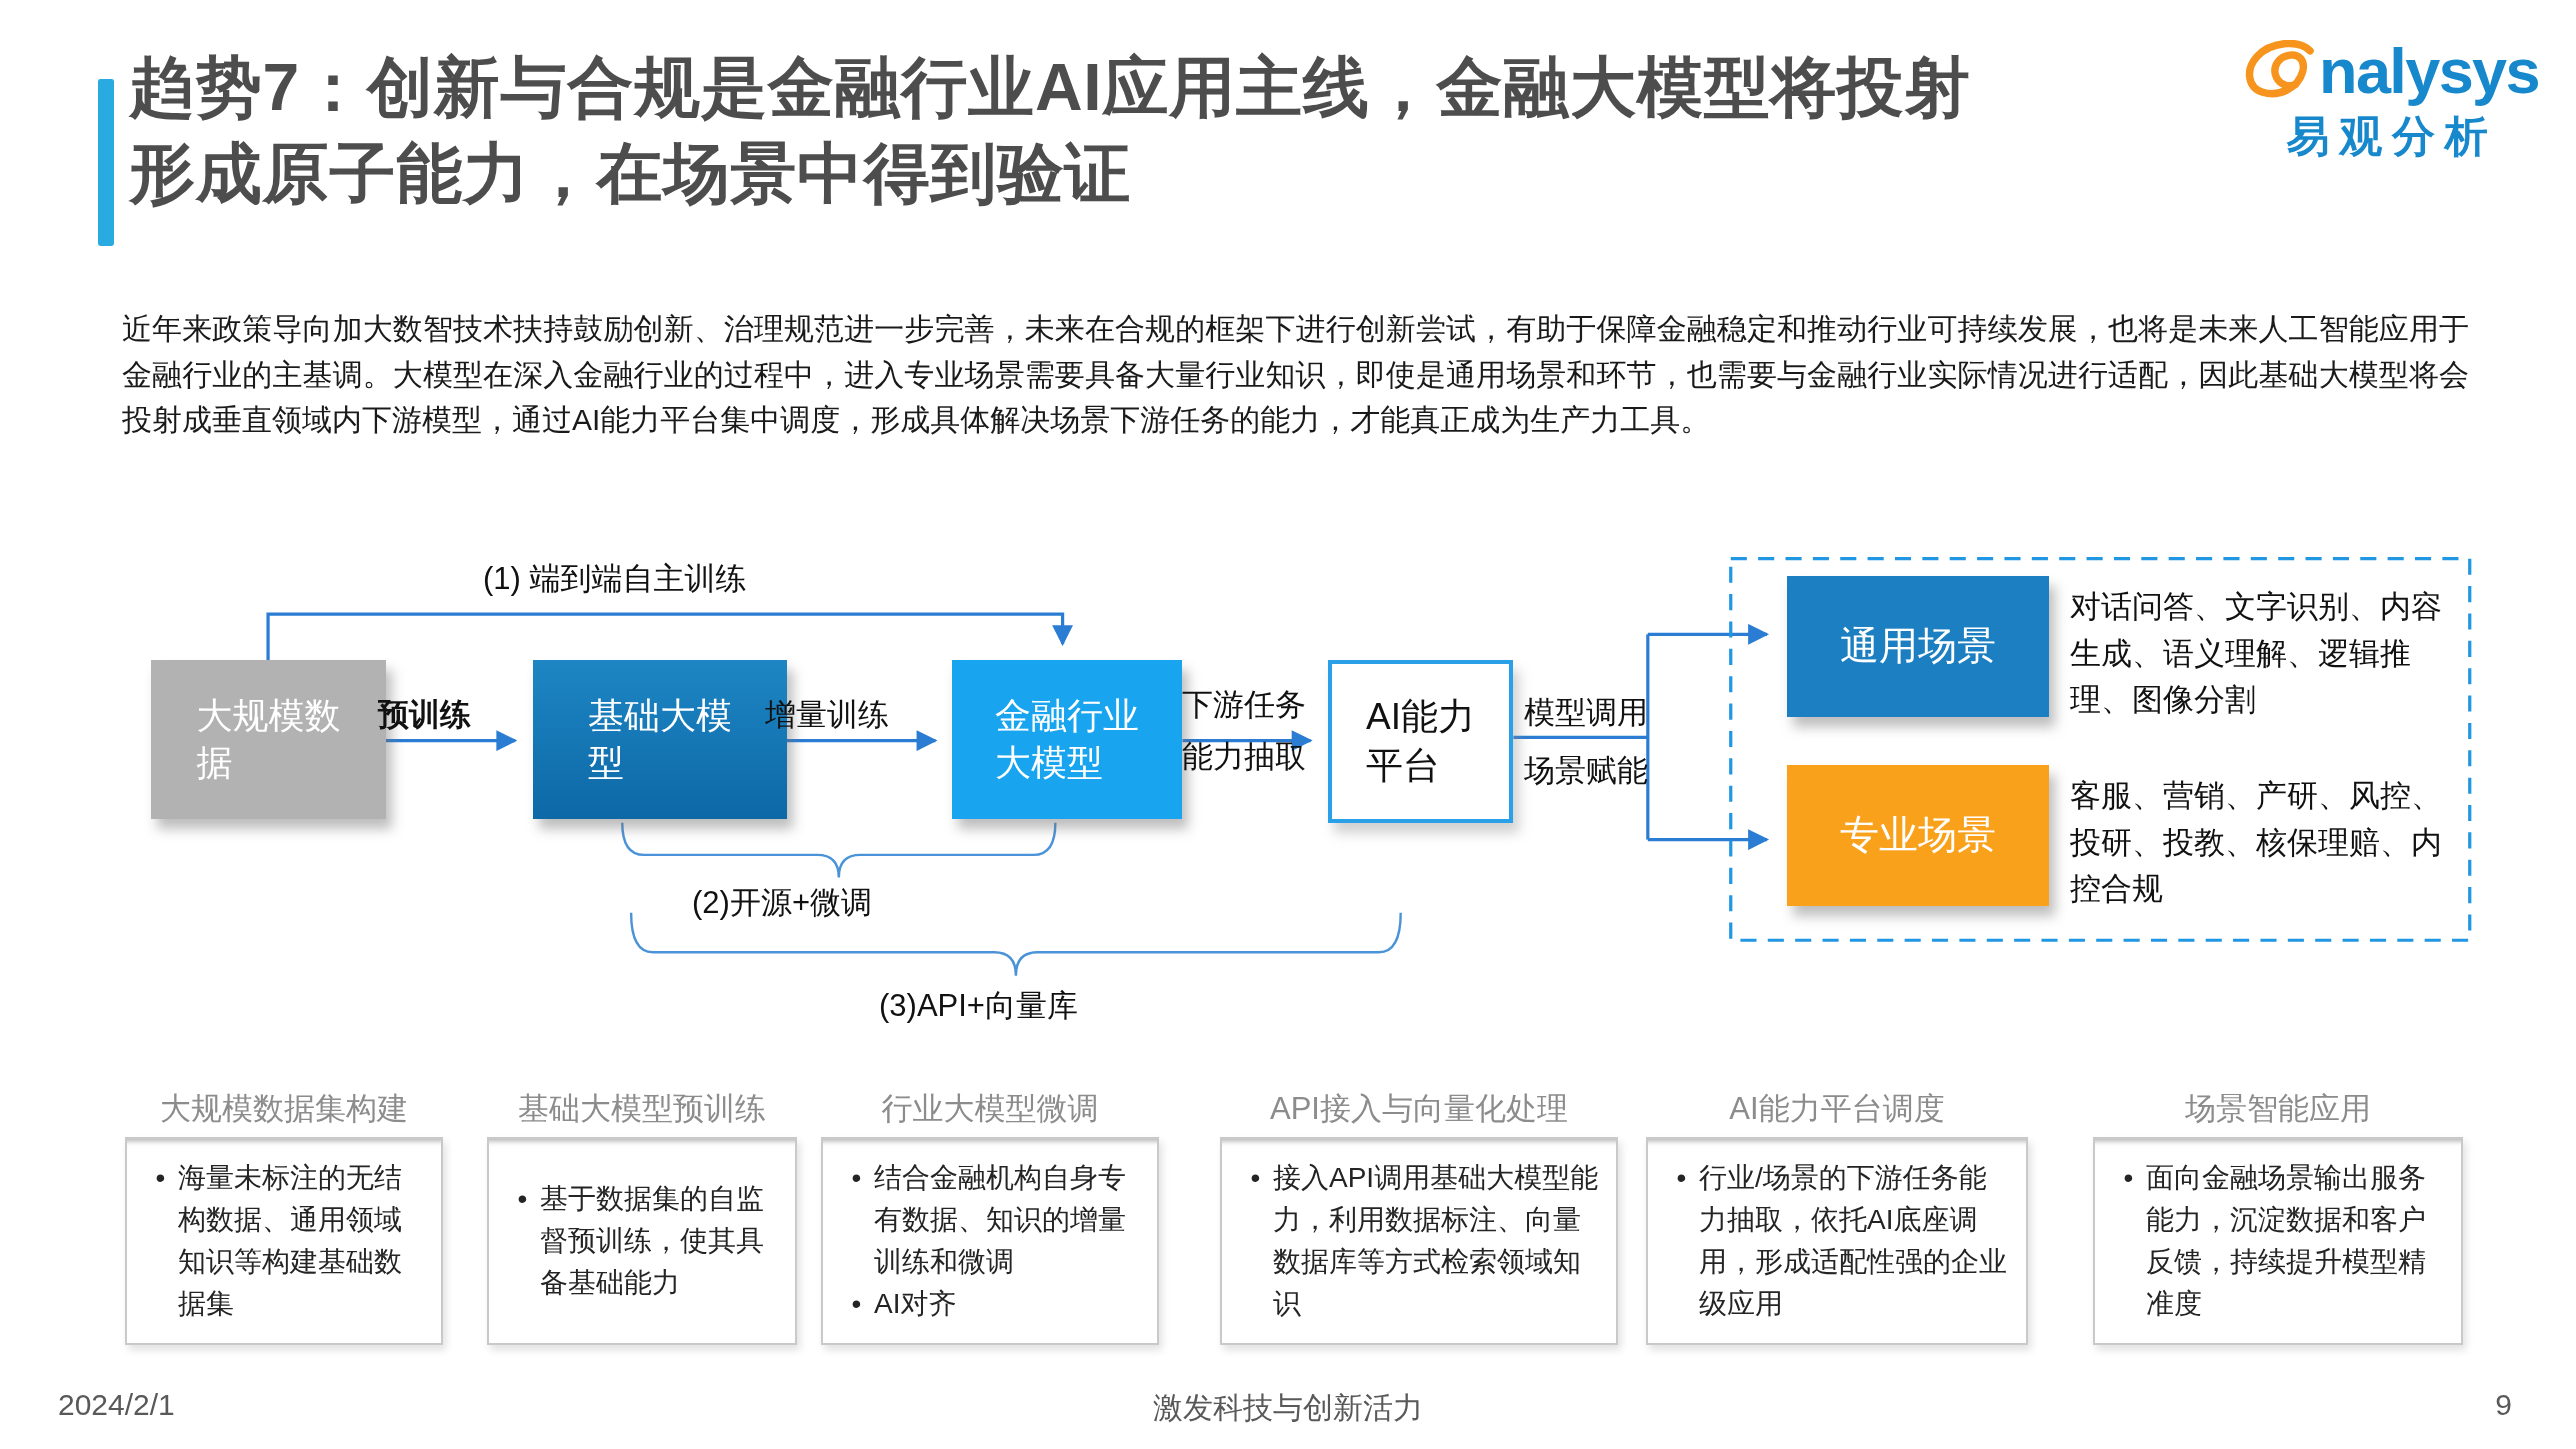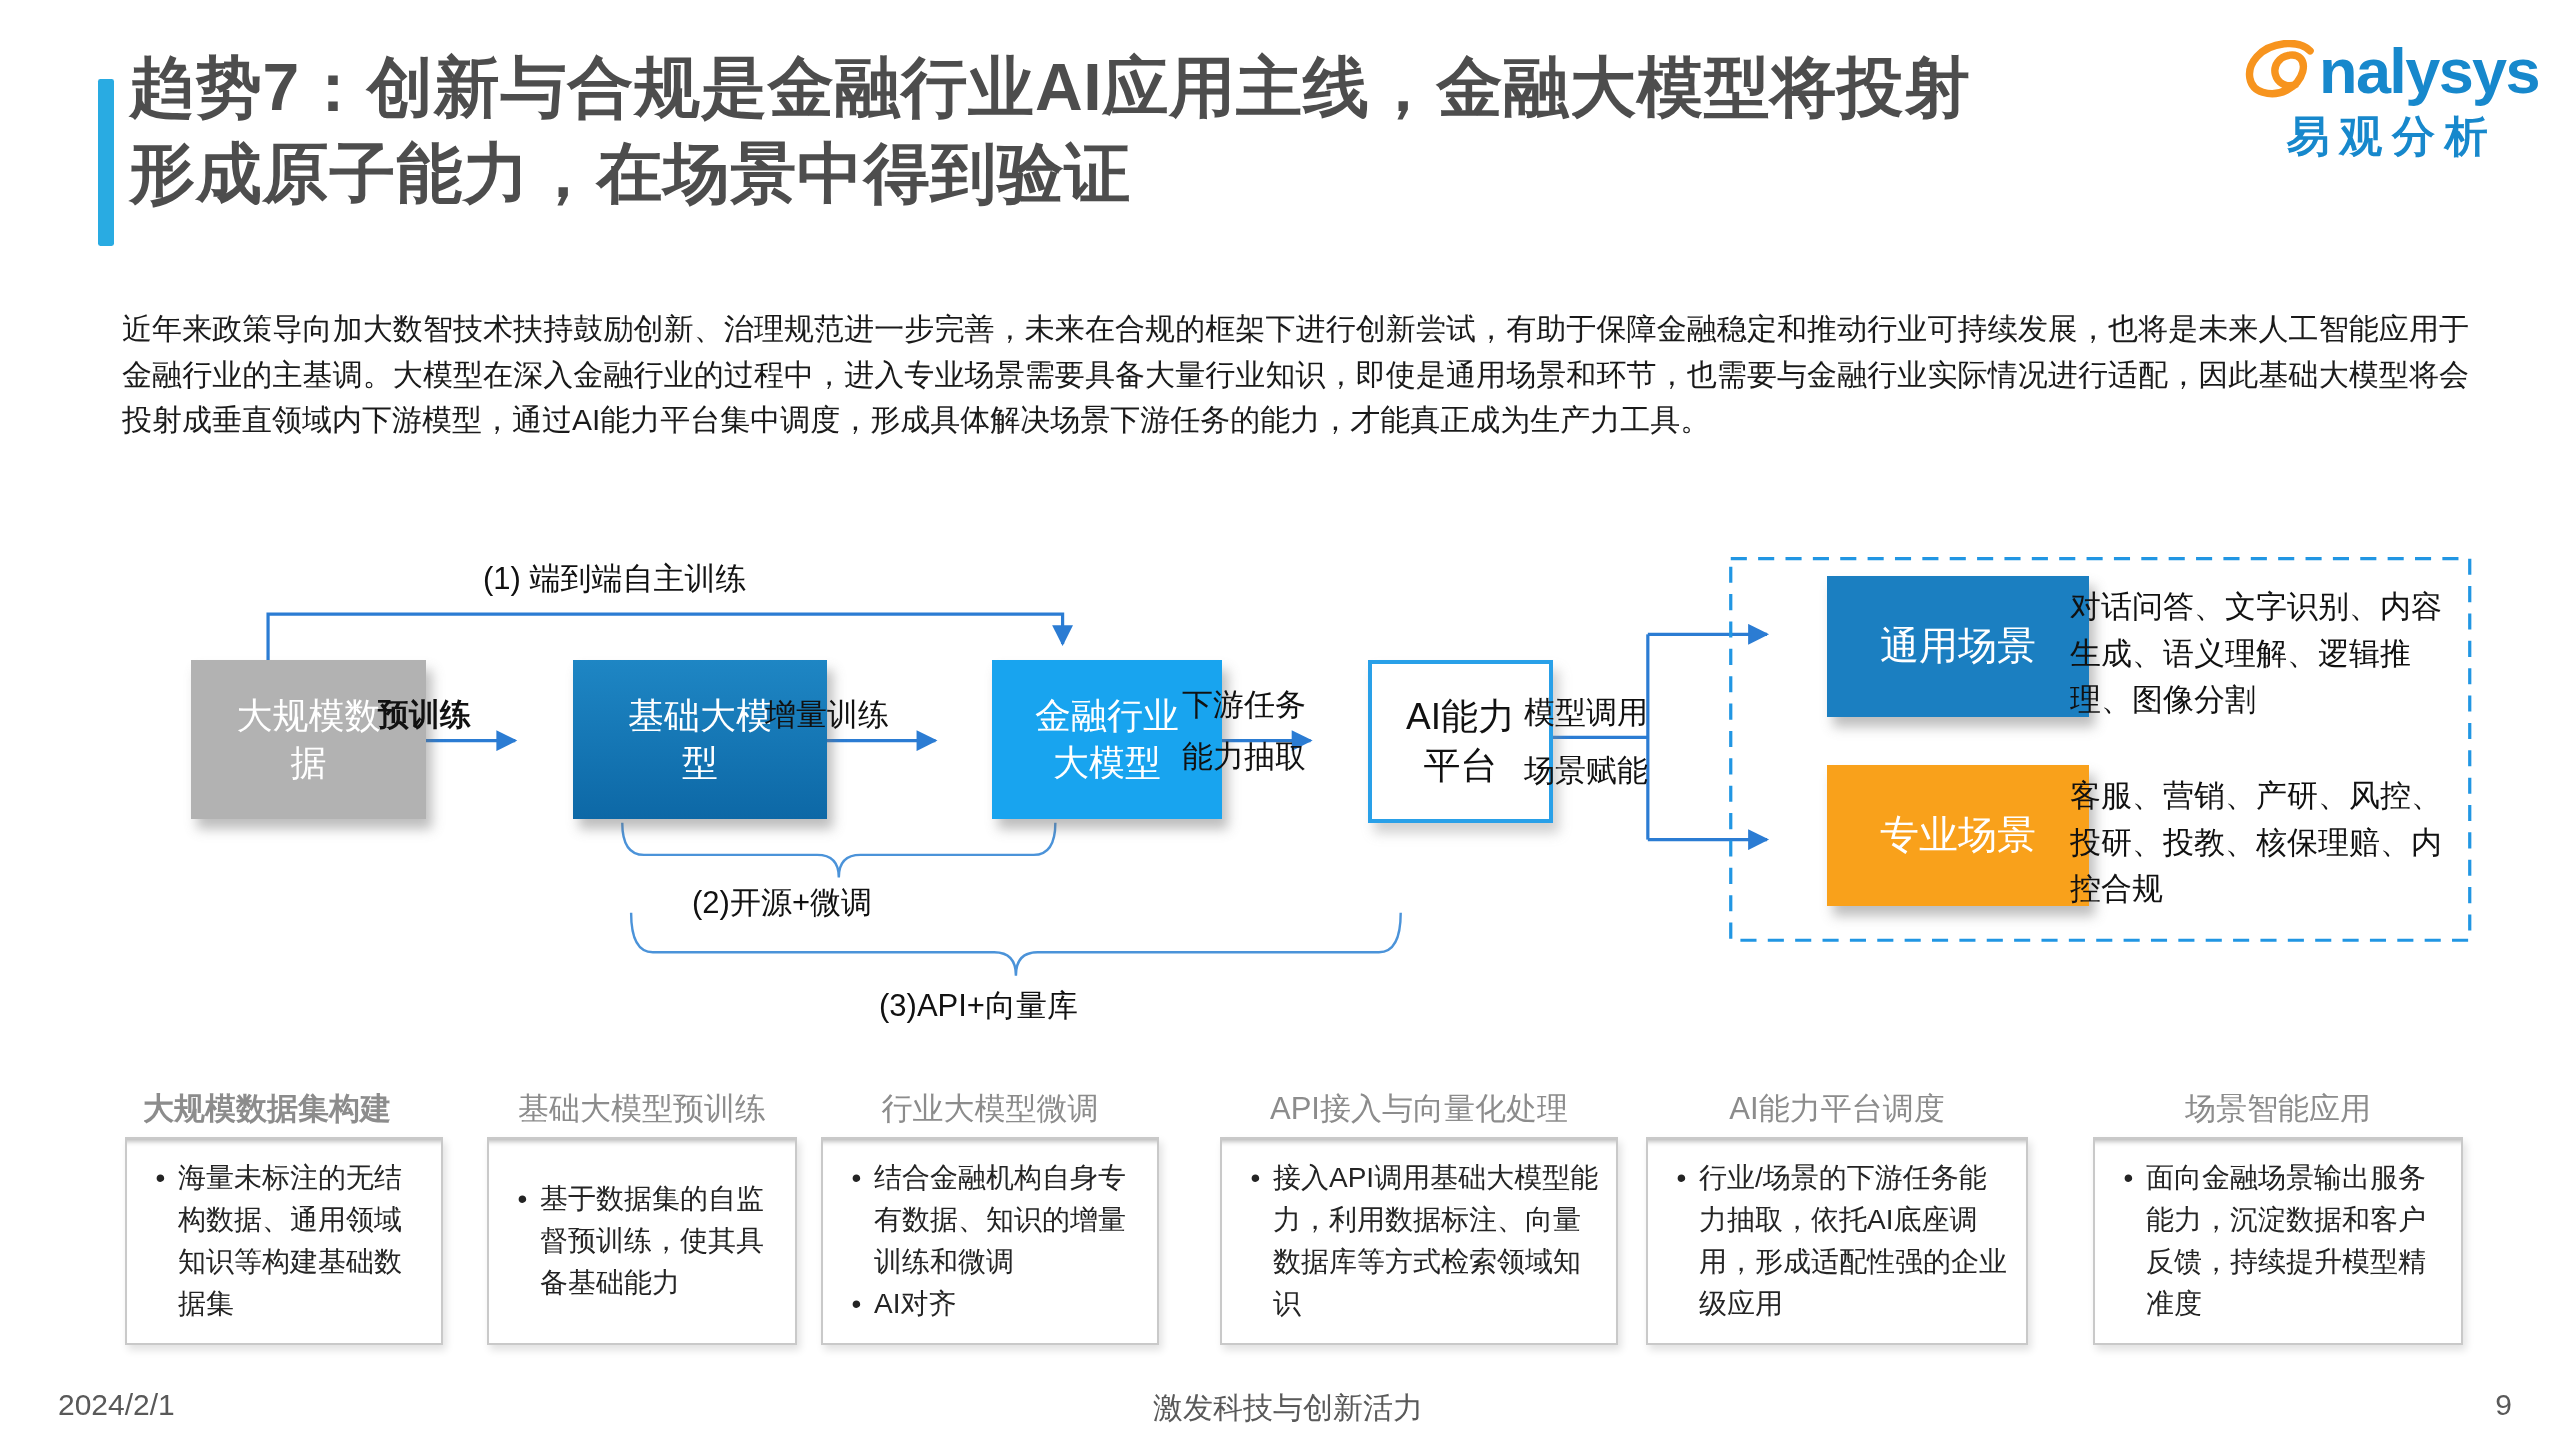--- a/index.html
+++ b/index.html
@@ -24,22 +24,22 @@
   .logo{right:63px;top:40px;width:242px;text-align:center;}
   .logo-row{display:flex;align-items:flex-end;justify-content:center;}
   .logo-word{font-size:63px;font-weight:700;color:var(--logo-blue);letter-spacing:-1.6px;line-height:1;}
   .logo-sub{font-size:43px;font-weight:700;color:var(--logo-blue);letter-spacing:9.7px;margin-top:4.8px;}
 
   .intro{left:122px;top:306px;width:2347px;font-size:30px;line-height:1.52;text-align:justify;color:#1a1a1a;}
 
   svg.wires{left:0;top:0;width:2576px;height:1449px;pointer-events:none;}
 
   .node{display:flex;align-items:center;justify-content:center;color:#fff;
-        font-size:36px;line-height:1.3;text-align:center;
-        box-shadow:6.4px 9.7px 11.3px rgba(110,110,110,.45);margin-left:40px;}
+        font-size:36px;line-height:1.3;text-align:left;
+        box-shadow:6.4px 9.7px 11.3px rgba(110,110,110,.45);}
   .node-data{left:151px;top:660px;width:235px;height:159px;background:var(--gray-box);}
   .node-foundation{left:533px;top:660px;width:254px;height:159px;background:linear-gradient(180deg,var(--found-top),var(--found-bot));}
   .node-finance{left:952px;top:660px;width:230px;height:159px;background:var(--finance);}
   .node-ai{left:1328px;top:660px;width:185px;height:163px;background:#fff;border:4px solid var(--ai-border);color:#111;font-size:37px;box-shadow:6.4px 9.7px 11.3px rgba(140,140,140,.4);}
   .node-general{left:1787px;top:576px;width:262px;height:141px;background:var(--general);font-size:39px;}
   .node-pro{left:1787px;top:765px;width:262px;height:141px;background:var(--pro);font-size:39px;}
 
   .edge-label{font-size:31px;color:#111;}
   .lbl-path1{left:483px;top:558px;width:419px;}
   .lbl-pretrain{left:378px;top:694px;width:161px;font-weight:bold;}
@@ -129,21 +129,21 @@
   <div class="abs edge-label center lbl-downstream pre">下游任务
 能力抽取</div>
   <div class="abs edge-label lbl-modelcall">模型调用</div>
   <div class="abs edge-label lbl-empower">场景赋能</div>
   <div class="abs edge-label center lbl-path2">(2)开源+微调</div>
   <div class="abs edge-label center lbl-path3">(3)API+向量库</div>
 
   <div class="abs scene-desc desc-general">对话问答、文字识别、内容生成、语义理解、逻辑推理、图像分割</div>
   <div class="abs scene-desc desc-pro">客服、营销、产研、风控、投研、投教、核保理赔、内控合规</div>
 
-  <div class="abs stage-head" style="left:108px;width:318px;font-weight:bold;">大规模数据集构建</div>
+  <div class="abs stage-head" style="left:125px;width:318px;">大规模数据集构建</div>
   <div class="abs stage-box" style="left:125px;width:318px;">
     <div class="bullet">
         <span class="dot">•</span>
         <span>海量未标注的无结构数据、通用领域知识等构建基础数据集</span>
       </div>
   </div>
 
   <div class="abs stage-head" style="left:487px;width:310px;">基础大模型预训练</div>
   <div class="abs stage-box" style="left:487px;width:310px;">
     <div class="bullet">

